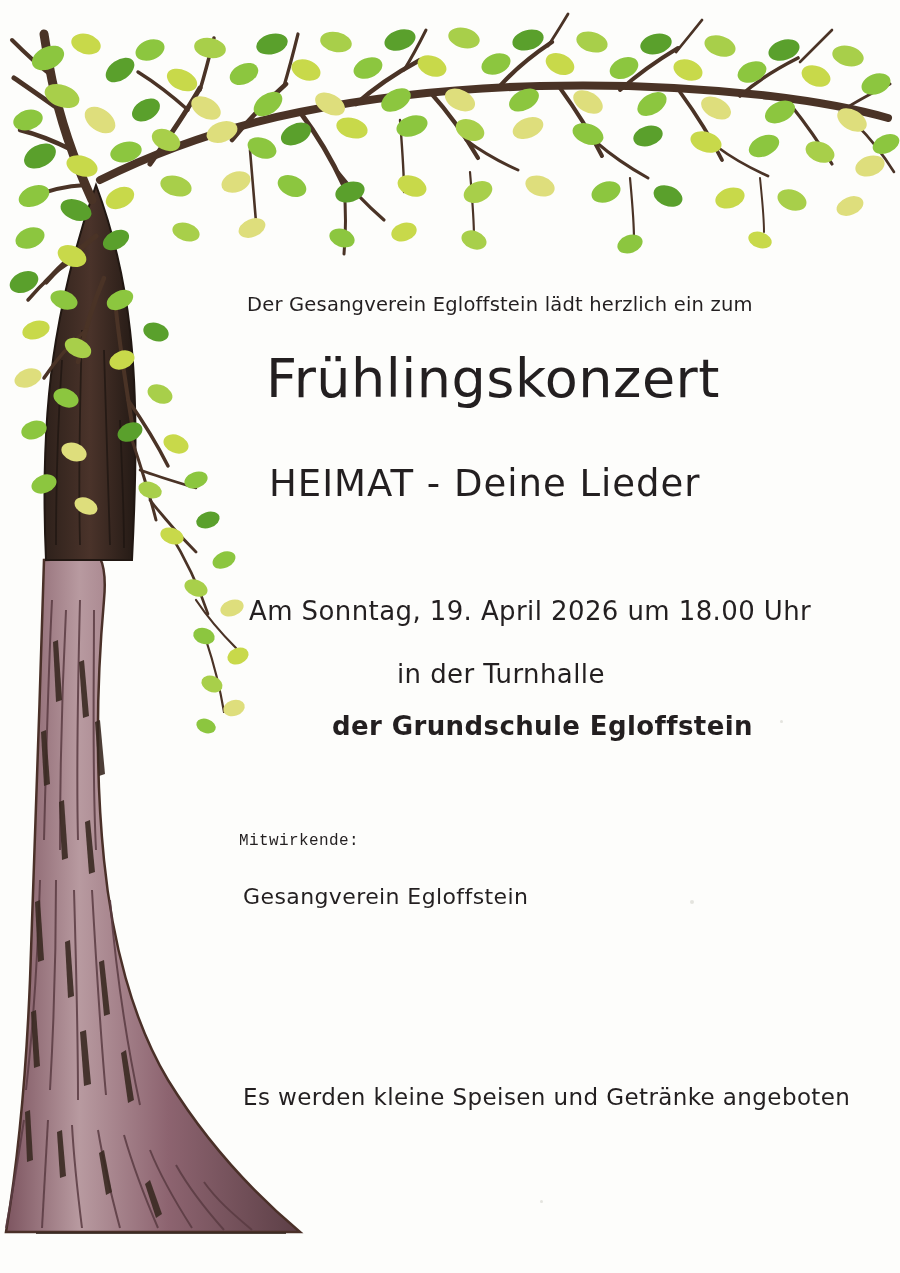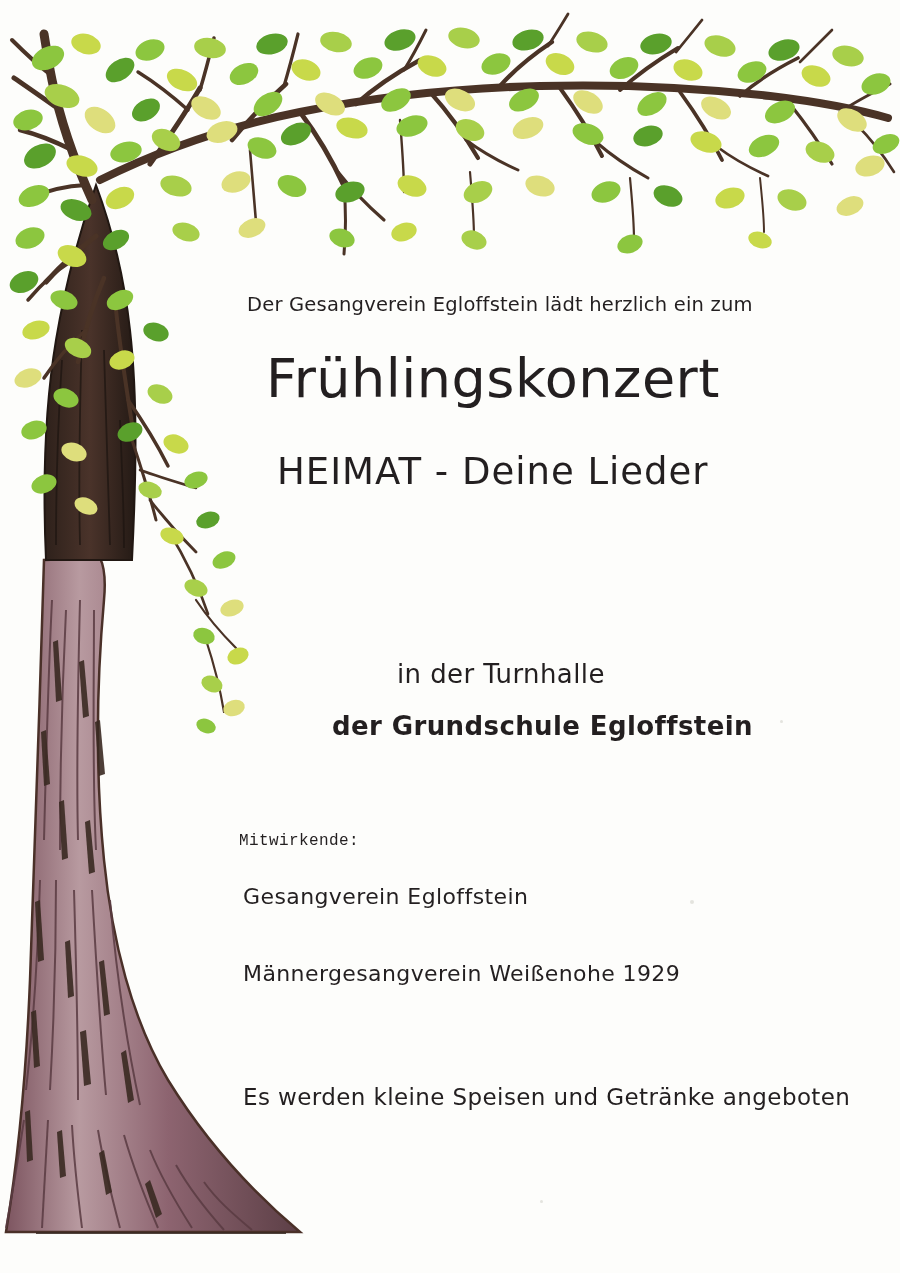--- a/index.html
+++ b/index.html
@@ -53,24 +53,23 @@
     letter-spacing: 0.2px;
   }
   .title {
     left: 266px;
     top: 347px;
     font-size: 54px;
     letter-spacing: 0.5px;
   }
   .subtitle {
     left: 269px;
-    top: 450px;
+    top: 462px;
     font-size: 37px;
     letter-spacing: 1px;
-    margin-left: 8px;
   }
   .date {
     left: 249px;
     top: 596px;
     font-size: 26px;
   }
   .venue1 {
     left: 397px;
     top: 659px;
     font-size: 26px;
@@ -380,23 +379,23 @@
 
   <div class="speck" style="left:690px; top:900px; width:4px; height:4px;"></div>
   <div class="speck" style="left:780px; top:720px; width:3px; height:3px;"></div>
   <div class="speck" style="left:540px; top:1200px; width:3px; height:3px;"></div>
   <div class="baseline"></div>
 
   <div class="text-layer">
     <div class="line intro">Der Gesangverein Egloffstein lädt herzlich ein zum</div>
     <div class="line title">Frühlingskonzert</div>
     <div class="line subtitle">HEIMAT  -  Deine Lieder</div>
+    <div class="line date">Am Sonntag, 19. April 2026 um 18.00 Uhr</div>
     <div class="line venue1">in der Turnhalle</div>
     <div class="line venue2">der Grundschule Egloffstein</div>
 
     <div class="line participants-label">Mitwirkende:</div>
     <div class="line p1">Gesangverein Egloffstein</div>
-    <div class="line p3">Männergesangverein Weißenohe 1929</div>
 
     <div class="line food">Es werden kleine Speisen und Getränke angeboten</div>
   </div>
 
 </div>
 
 </body></html>

